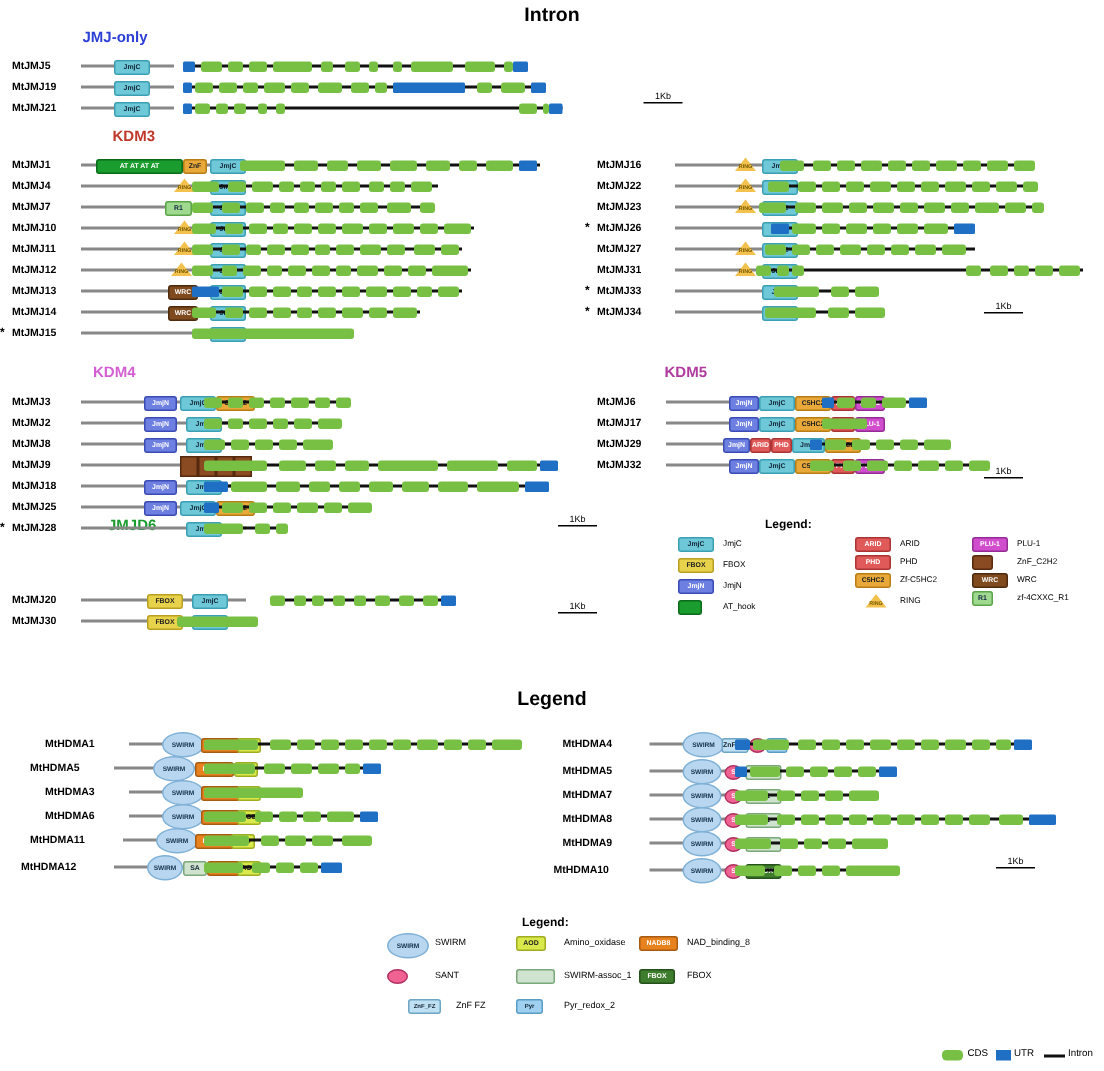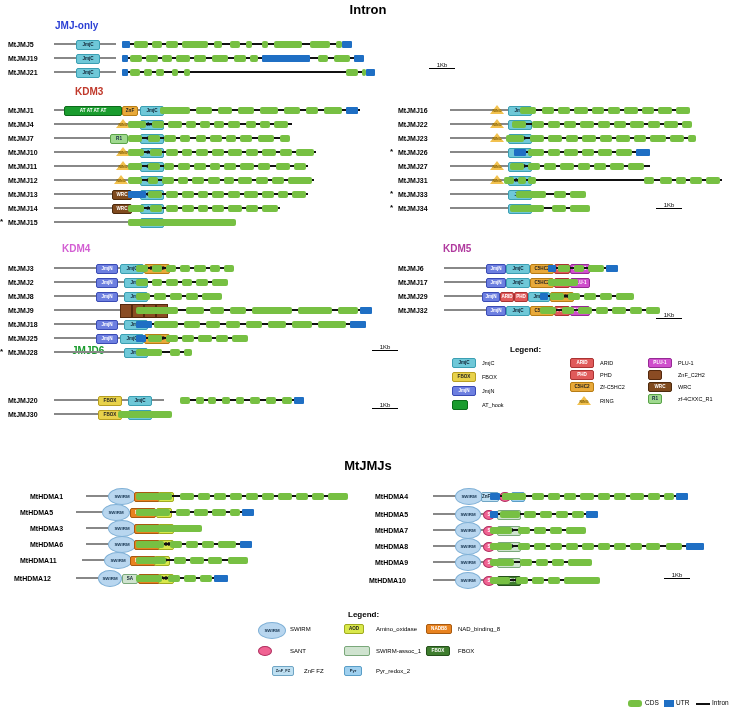--- a/index.html
+++ b/index.html
@@ -1024,21 +1024,21 @@
         <div class="dm dm-wrc" style="position: absolute; left: 0px; top: 0px; width: 22px;">WRC</div>
         <div style="position: absolute; left: 30px; top: 2px; font-size: 5.5px; white-space: nowrap;">WRC</div>
       </div>
       <div style="position: absolute; left: 196px; top: 36px; height: 12px;">
         <div class="dm dm-r1" style="position: absolute; left: 0px; top: 0px; width: 12px;">R1</div>
         <div style="position: absolute; left: 30px; top: 2px; font-size: 5.5px; white-space: nowrap;">zf-4CXXC_R1</div>
       </div>
     </div>
 </div>
 
-<div class="abs title" style="left:0;top:458px;">MtJMJs</div>
+<div class="abs title" style="left:0;top:458px;">Legend</div>
 
 <div class="abs" style="left:258px;top:610px;width:300px;height:64px;">
   <div class="legend-title" style="margin-left:90px;">Legend:</div>
   <div id="hdma-legend-items" style="position:relative;margin-top:4px;height:54px;">
       <div style="position: absolute; left: 0px; top: 0px; height: 14px;">
         <div class="swirm-blob" style="position: absolute; left: 0px; top: -1px; width: 26px;">SWIRM</div>
         <div style="position: absolute; left: 32px; top: 3px; font-size: 6px; white-space: nowrap;">SWIRM</div>
       </div>
       <div style="position: absolute; left: 86px; top: 0px; height: 14px;">
         <div class="dm dm-aod" style="position: absolute; left: 0px; top: 1px; width: 18px;">AOD</div>

